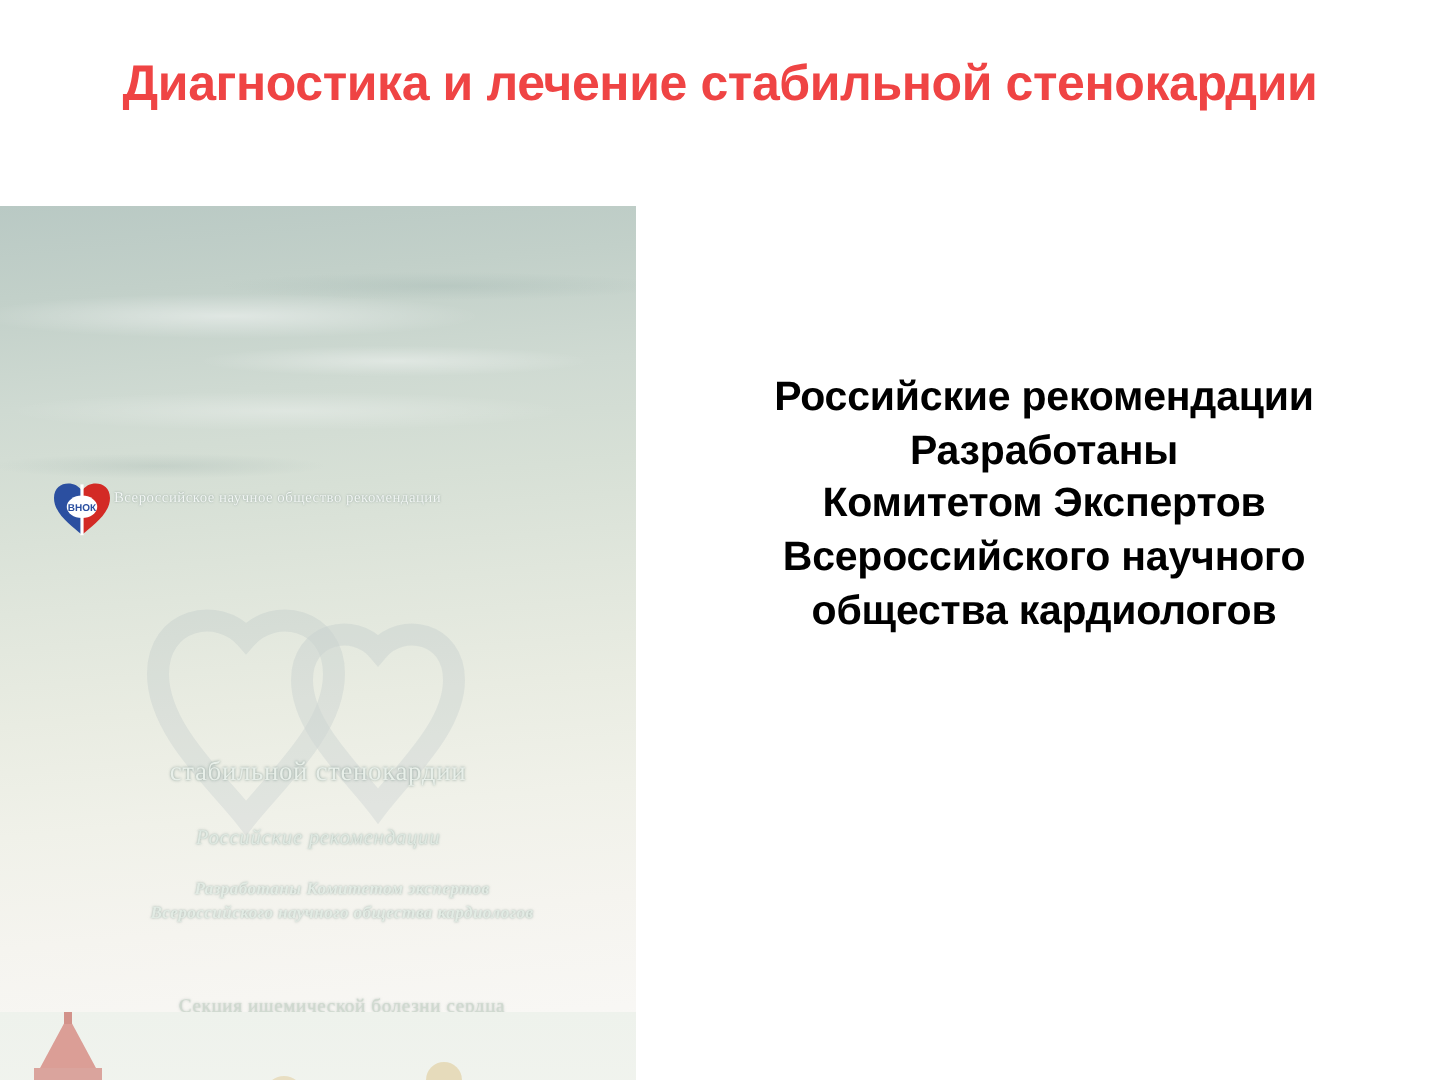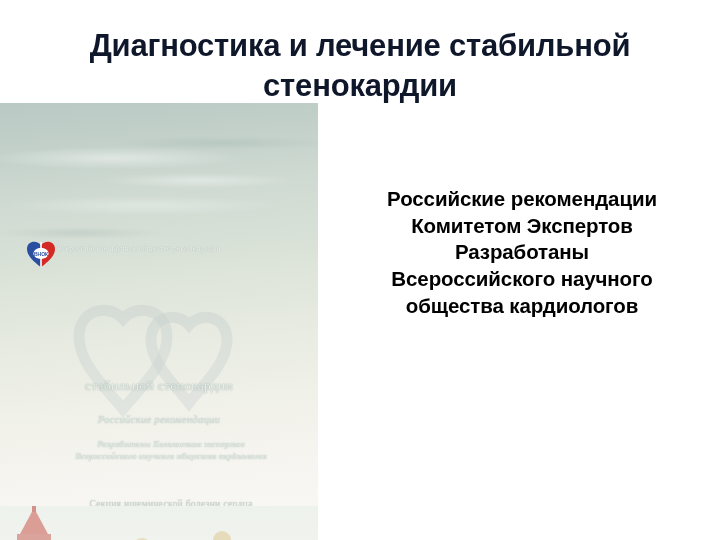--- a/index.html
+++ b/index.html
@@ -15,22 +15,22 @@
     position: relative;
   }
 
   
   .slide-title {
     position: absolute;
     left: 38px;
     top: 26px;
     width: 644px;
     text-align: center;
-    color: #0f172a;
-    font-size: 31px;
+    color: #ef4444;
+    font-size: 25px;
     font-weight: bold;
     line-height: 1.28;
     letter-spacing: -0.2px;
   }
 
   
   .book-cover {
     position: absolute;
     left: 0px;
     top: 103px;
@@ -299,17 +299,17 @@
       <line x1="0" y1="121" x2="318" y2="121"></line>
       <line x1="0" y1="127" x2="318" y2="127"></line>
       <line x1="0" y1="133" x2="318" y2="133"></line>
     </g>
   </svg>
 
 </div>
 
 <div class="body-text">
   <span class="line">Российские рекомендации</span>
+  <span class="line">Разработаны</span>
   <span class="line">Комитетом Экспертов</span>
-  <span class="line">Разработаны</span>
   <span class="line">Всероссийского научного</span>
   <span class="line">общества кардиологов</span>
 </div>
 
 </body></html>

